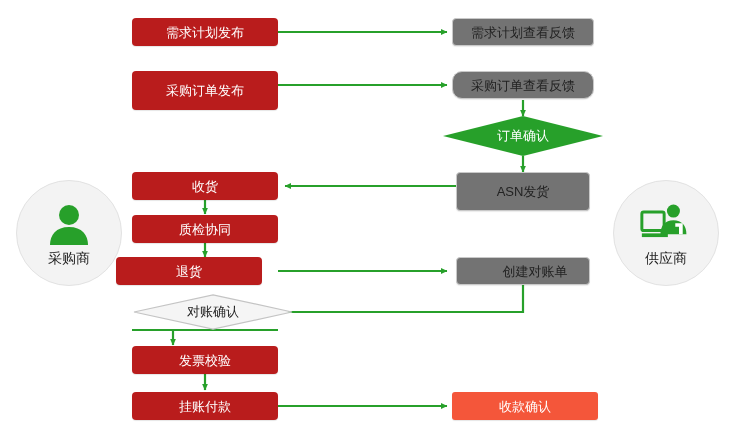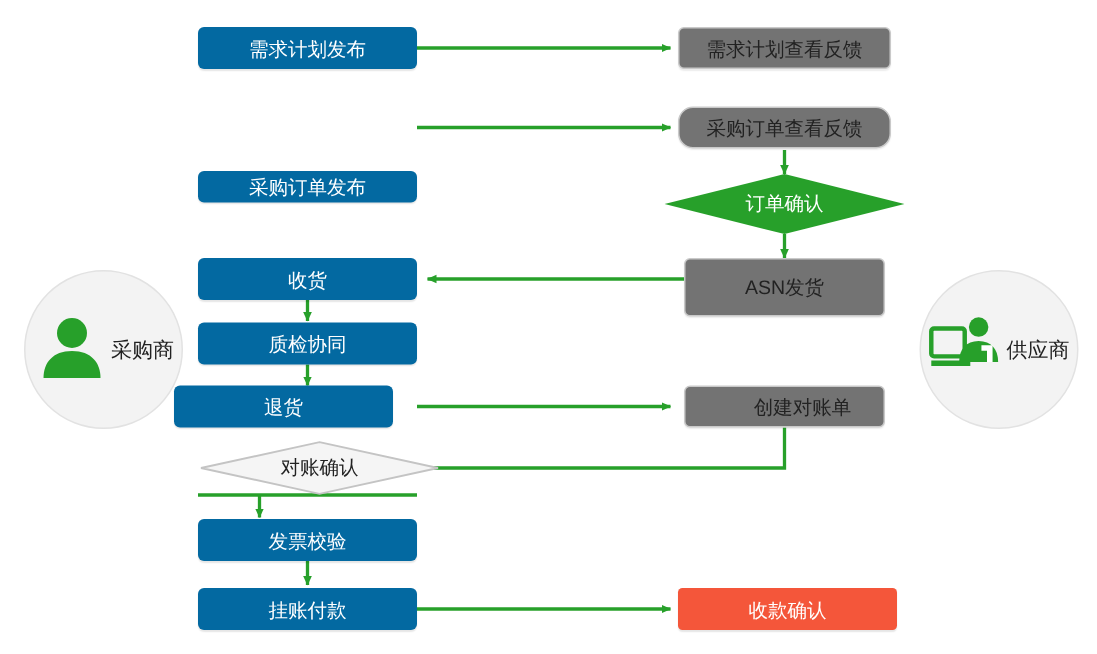--- a/index.html
+++ b/index.html
@@ -22,21 +22,21 @@
     box-sizing: border-box;
     display: flex;
     align-items: center;
     justify-content: center;
     font-size: 13px;
     line-height: 1;
     white-space: nowrap;
     z-index: 5;
   }
   .node.green {
-    background: #0369a1;
+    background: #b91c1c;
     color: #ffffff;
     border-radius: 4px;
     box-shadow: 0 1px 1px rgba(0,0,0,0.10);
   }
   .node.plain {
     background: #737373;
     color: #222222;
     border: 1px solid #c9c9c9;
     border-radius: 4px;
     box-shadow: 0 1px 1px rgba(0,0,0,0.08);
@@ -72,21 +72,21 @@
   .diamond-label.on-plain { color: #222222; }
 
   .actor {
     position: absolute;
     width: 104px;
     height: 104px;
     border-radius: 50%;
     background: #f3f3f3;
     border: 1px solid #e2e2e2;
     display: flex;
-    flex-direction: row;
+    flex-direction: column;
     align-items: center;
     justify-content: center;
     z-index: 5;
   }
   .actor .glyph {
     width: 52px;
     height: 48px;
     display: block;
     margin-bottom: 2px;
   }
@@ -166,21 +166,21 @@
   </div>
 
   <div class="node green" style="left:132px; top:18px; width:146px; height:28px;">
     <span>需求计划发布</span>
   </div>
 
   <div class="node plain" style="left:452px; top:18px; width:142px; height:28px;">
     <span>需求计划查看反馈</span>
   </div>
 
-  <div class="node green" style="left:132px; top:71px; width:146px; height:21px;margin-top:43px;">
+  <div class="node green" style="left:132px; top:71px; width:146px; height:39px;">
     <span>采购订单发布</span>
   </div>
 
   <div class="node plain" style="left:452px; top:71px; width:142px; height:28px;border-radius:10px;">
     <span>采购订单查看反馈</span>
   </div>
 
   <div class="diamond-wrap" style="left:443px; top:116px; width:160px; height:40px;">
     <svg width="160" height="40" viewBox="0 0 160 40">
       <polygon points="80,0 160,20 80,40 0,20" fill="#27a02a"></polygon>

